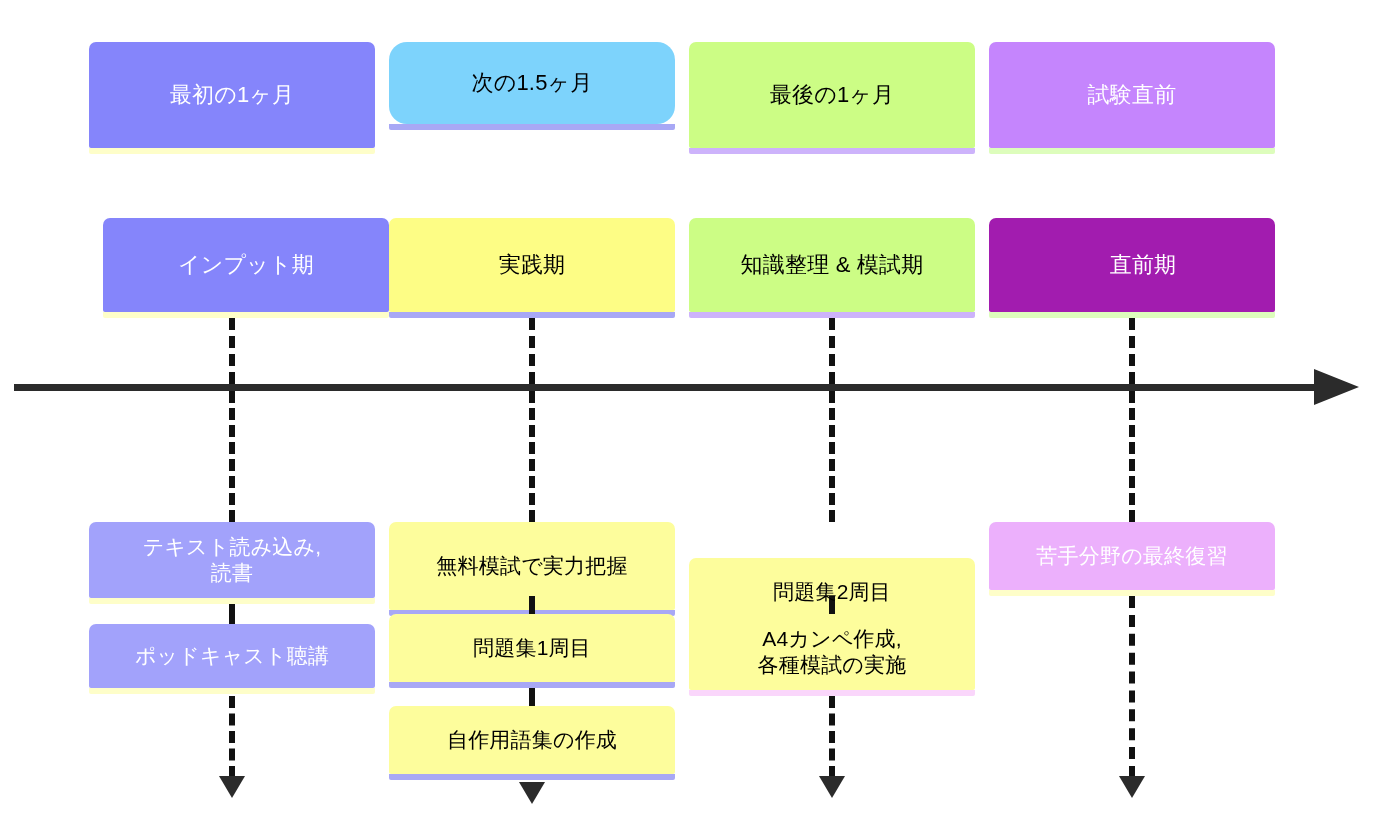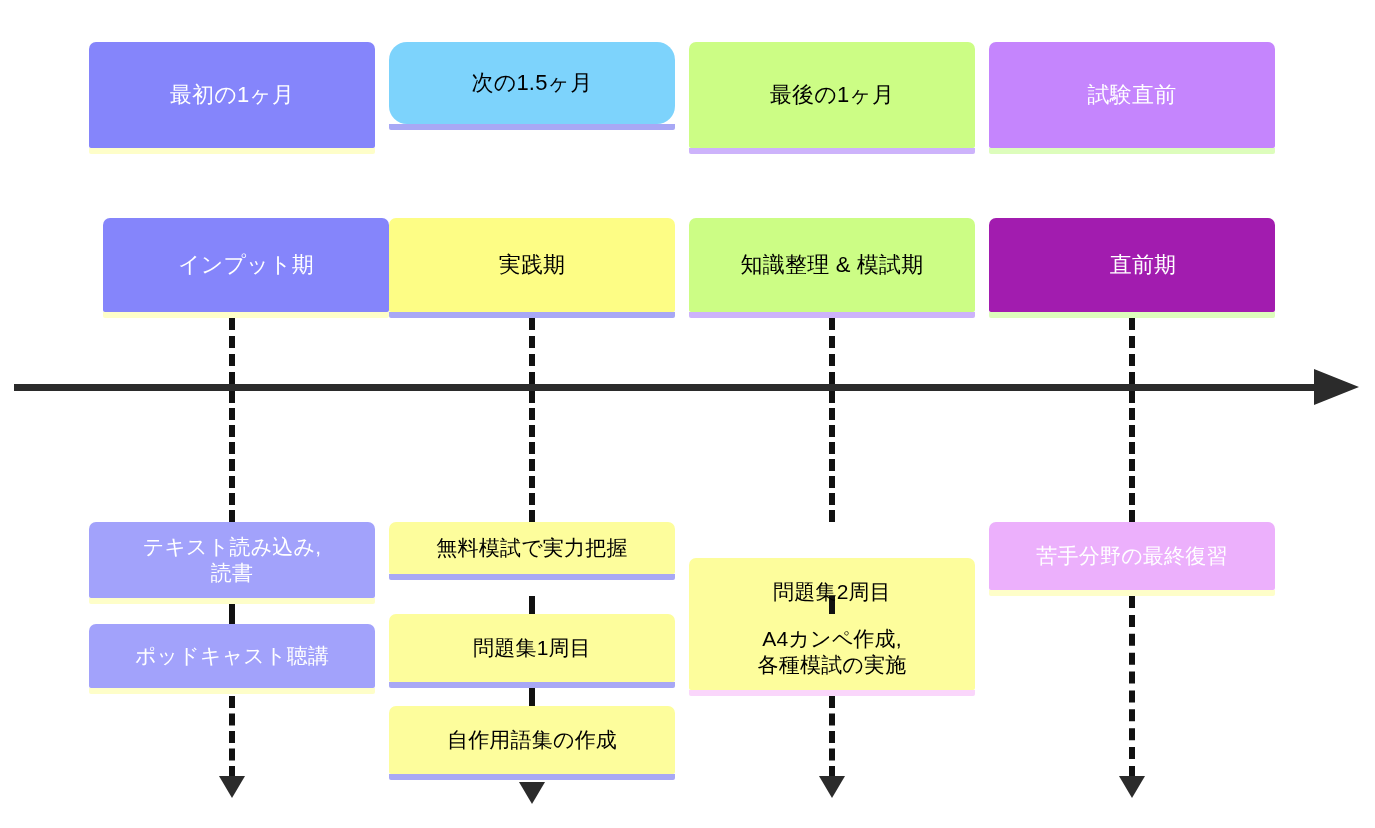--- a/index.html
+++ b/index.html
@@ -137,21 +137,21 @@
   </div>
   <div class="dash" style="left:229px;top:604px;height:20px;"></div>
 
   <div class="card t-task light" style="left:89px;top:624px;width:286px;height:64px;background:#a2a2fb;">
     <span class="shadow" style="background:#fefec9;"></span>
     <span class="lbl">ポッドキャスト聴講</span>
   </div>
   <div class="dash" style="left:229px;top:696px;height:82px;"></div>
   <div class="dash-head" style="left:219px;top:776px;"></div>
 
-  <div class="card t-task dark" style="left:389px;top:522px;width:286px;height:52px;background:#fdfd9c;">
+  <div class="card t-task dark" style="left:389px;top:522px;width:286px;height:88px;background:#fdfd9c;">
     <span class="shadow" style="background:#a8a8f5;"></span>
     <span class="lbl">無料模試で実力把握</span>
   </div>
   <div class="dash" style="left:529px;top:596px;height:18px;"></div>
 
   <div class="card t-task dark" style="left:389px;top:614px;width:286px;height:68px;background:#fdfd9c;">
     <span class="shadow" style="background:#a8a8f5;"></span>
     <span class="lbl">問題集1周目</span>
   </div>
   <div class="dash" style="left:529px;top:688px;height:18px;"></div>

